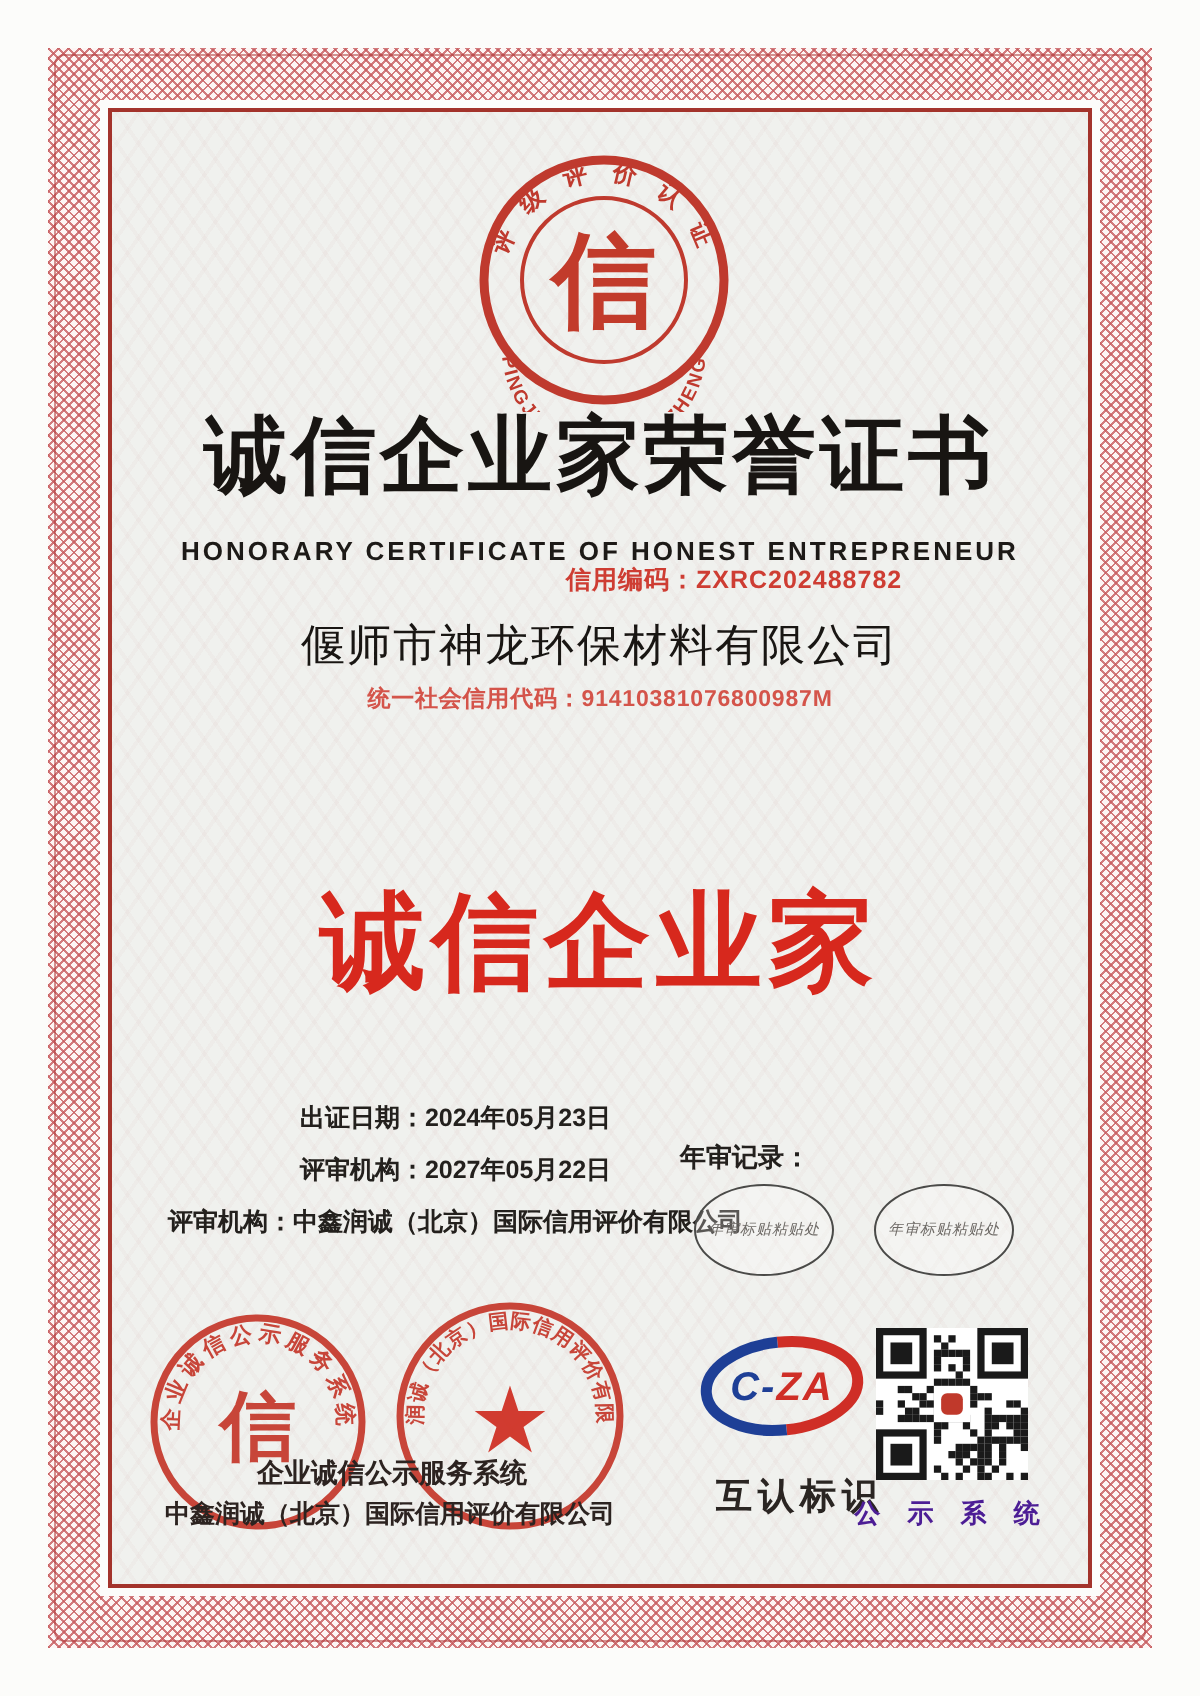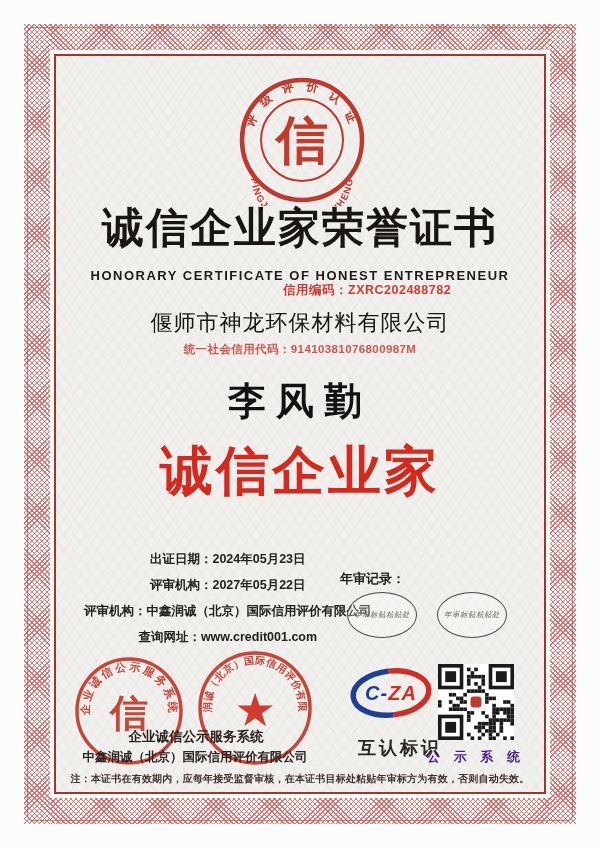--- a/index.html
+++ b/index.html
@@ -95,35 +95,31 @@
     <text x="66" y="84" text-anchor="middle" font-size="52" font-weight="900" fill="#c23b2b">信</text>
   </svg>
 
   <div class="abs ctr title">诚信企业家荣誉证书</div>
   <div class="abs ctr subtitle">HONORARY CERTIFICATE OF HONEST ENTREPRENEUR</div>
   <div class="abs credit-code">信用编码：ZXRC202488782</div>
 
   <div class="abs ctr company">偃师市神龙环保材料有限公司</div>
   <div class="abs ctr uscc">统一社会信用代码：91410381076800987M</div>
 
-  <div class="abs ctr person">李风勤</div>
   <div class="abs ctr honor">诚信企业家</div>
 
   <div class="abs details">
     <div class="row">
       <span class="lbl">出证日期：</span><span class="val">2024年05月23日</span>
     </div>
     <div class="row">
       <span class="lbl">评审机构：</span><span class="val">2027年05月22日</span>
     </div>
     <div class="row">
       <span class="lbl">评审机构：</span><span class="val">中鑫润诚（北京）国际信用评价有限公司</span>
-    </div>
-    <div class="row">
-      <span class="lbl">查询网址：</span><span class="val">www.credit001.com</span>
     </div>
   </div>
 
   <div class="abs annual-label">年审记录：</div>
   <div class="sticker st1">
     <span>年审标贴粘贴处</span>
   </div>
   <div class="sticker st2">
     <span>年审标贴粘贴处</span>
   </div>
@@ -293,15 +289,14 @@
         <rect x="57.90" y="7.24" width="10.86" height="10.86" fill="#1a1a1a"></rect>
         <rect x="0.00" y="50.67" width="25.33" height="25.33" fill="#1a1a1a"></rect>
         <rect x="3.62" y="54.29" width="18.10" height="18.10" fill="#fff"></rect>
         <rect x="7.24" y="57.90" width="10.86" height="10.86" fill="#1a1a1a"></rect>
         <rect x="28.95" y="28.95" width="18.10" height="18.10" fill="#fff"></rect>
         <rect x="32.57" y="32.57" width="10.86" height="10.86" rx="3" fill="#c0392b"></rect>
       </g>
   </svg>
   <div class="abs qr-label">公 示 系 统</div>
 
-  <div class="abs note">注：本证书在有效期内，应每年接受监督审核，在本证书目标处粘贴年审标方为有效，否则自动失效。</div>
 
 </div>
 
 </body></html>

